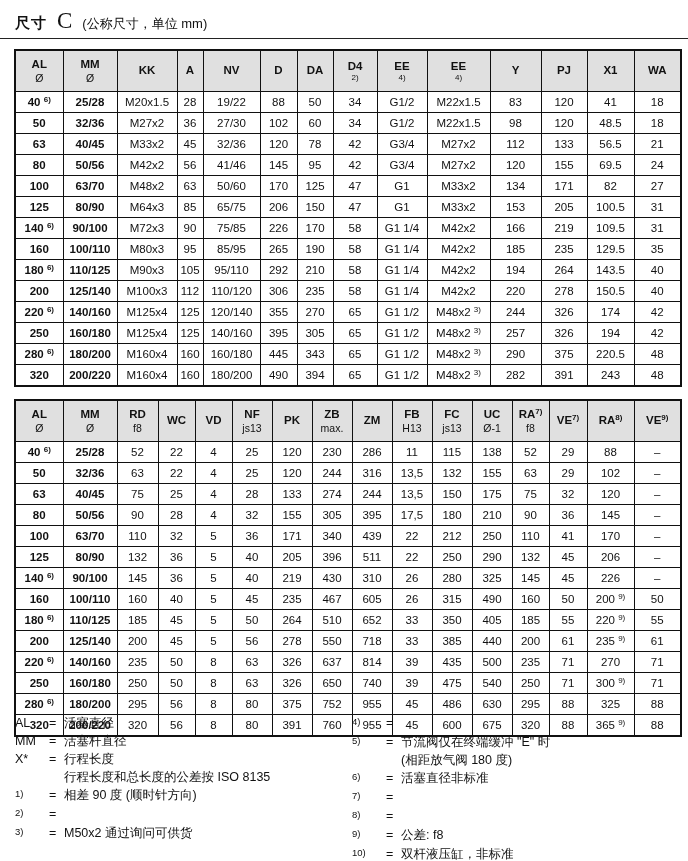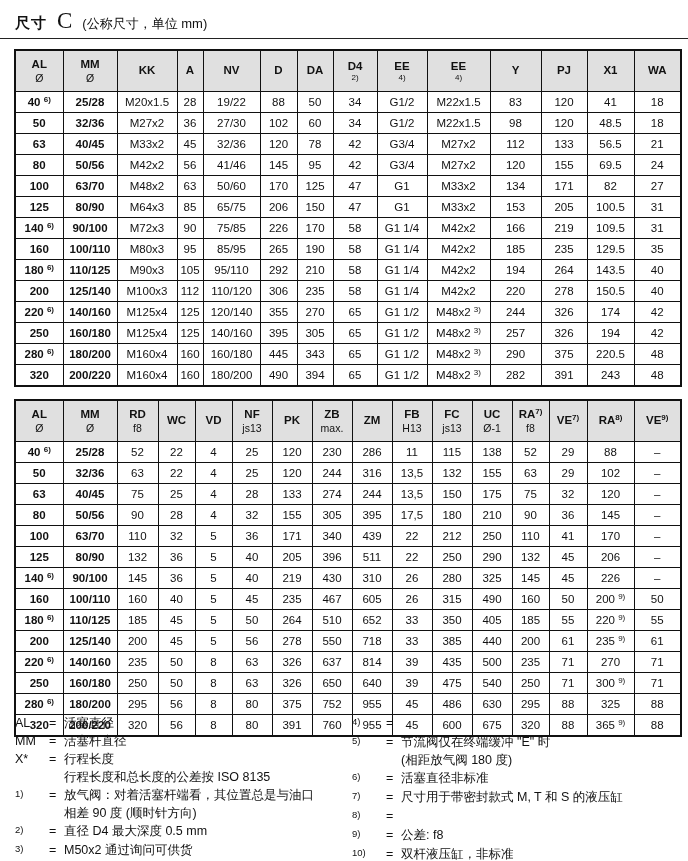--- a/index.html
+++ b/index.html
@@ -643,21 +643,21 @@
         </tr>
         <tr>
           <td class="bcol">250</td>
           <td class="bcol">160/180</td>
           <td>250</td>
           <td>50</td>
           <td>8</td>
           <td>63</td>
           <td>326</td>
           <td>650</td>
-          <td>640</td>
+          <td>740</td>
           <td>39</td>
           <td>475</td>
           <td>540</td>
           <td>250</td>
           <td>71</td>
           <td>300 <span class="sp">9)</span></td>
           <td>71</td>
         </tr>
         <tr>
           <td class="bcol">280 <span class="sp">6)</span></td>
@@ -719,30 +719,26 @@
           <span class="lg-eq">=</span>
           <div class="lg-lines">
             <div>行程长度</div>
             <div>行程长度和总长度的公差按 ISO 8135</div>
           </div>
         </div>
         <div class="lg-row">
           <span class="lg-term"><span class="fn">1)</span></span>
           <span class="lg-eq">=</span>
           <div class="lg-lines">
-            <div>放气阀：对着活塞杆端看，其位置总是与油口</div>
             <div>相差 90 度 (顺时针方向)</div>
           </div>
         </div>
         <div class="lg-row">
           <span class="lg-term"><span class="fn">2)</span></span>
           <span class="lg-eq">=</span>
-          <div class="lg-lines">
-            <div>直径 D4 最大深度 0.5 mm</div>
-          </div>
         </div>
         <div class="lg-row">
           <span class="lg-term"><span class="fn">3)</span></span>
           <span class="lg-eq">=</span>
           <div class="lg-lines">
             <div>M50x2 通过询问可供货</div>
           </div>
         </div>
       </div>
     <div class="lg-col right">
@@ -761,23 +757,20 @@
         <div class="lg-row">
           <span class="lg-term"><span class="fn">6)</span></span>
           <span class="lg-eq">=</span>
           <div class="lg-lines">
             <div>活塞直径非标准</div>
           </div>
         </div>
         <div class="lg-row">
           <span class="lg-term"><span class="fn">7)</span></span>
           <span class="lg-eq">=</span>
-          <div class="lg-lines">
-            <div>尺寸用于带密封款式 M, T 和 S 的液压缸</div>
-          </div>
         </div>
         <div class="lg-row">
           <span class="lg-term"><span class="fn">8)</span></span>
           <span class="lg-eq">=</span>
         </div>
         <div class="lg-row">
           <span class="lg-term"><span class="fn">9)</span></span>
           <span class="lg-eq">=</span>
           <div class="lg-lines">
             <div>公差: f8</div>

